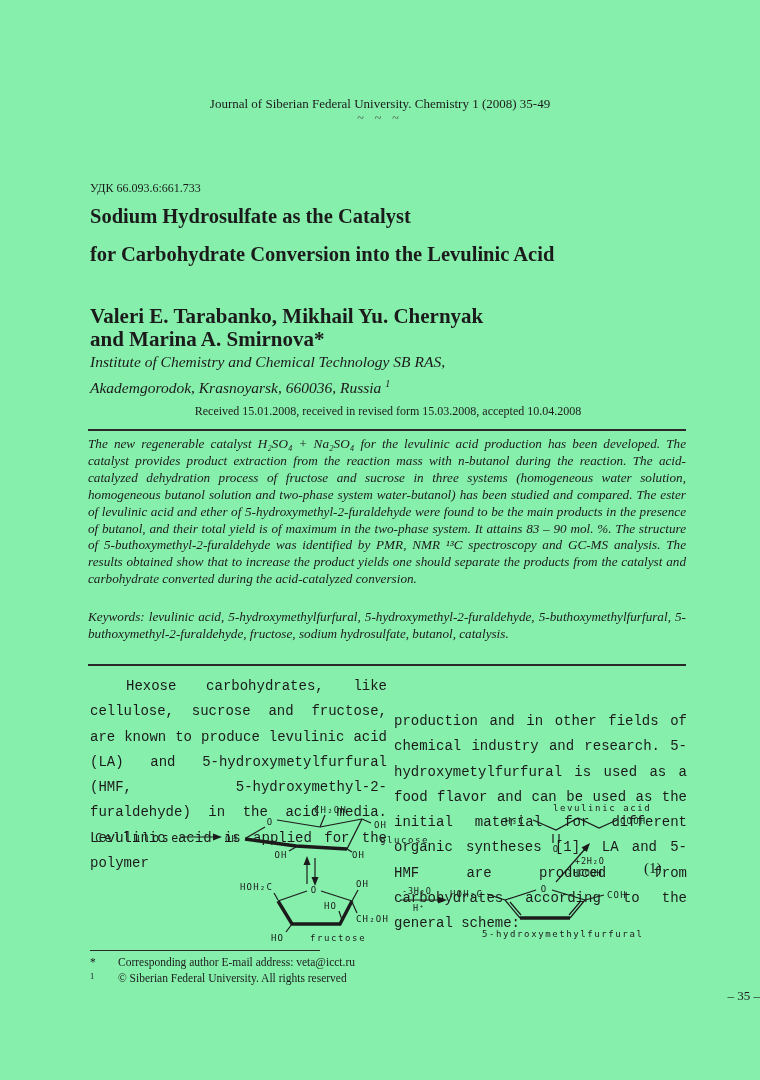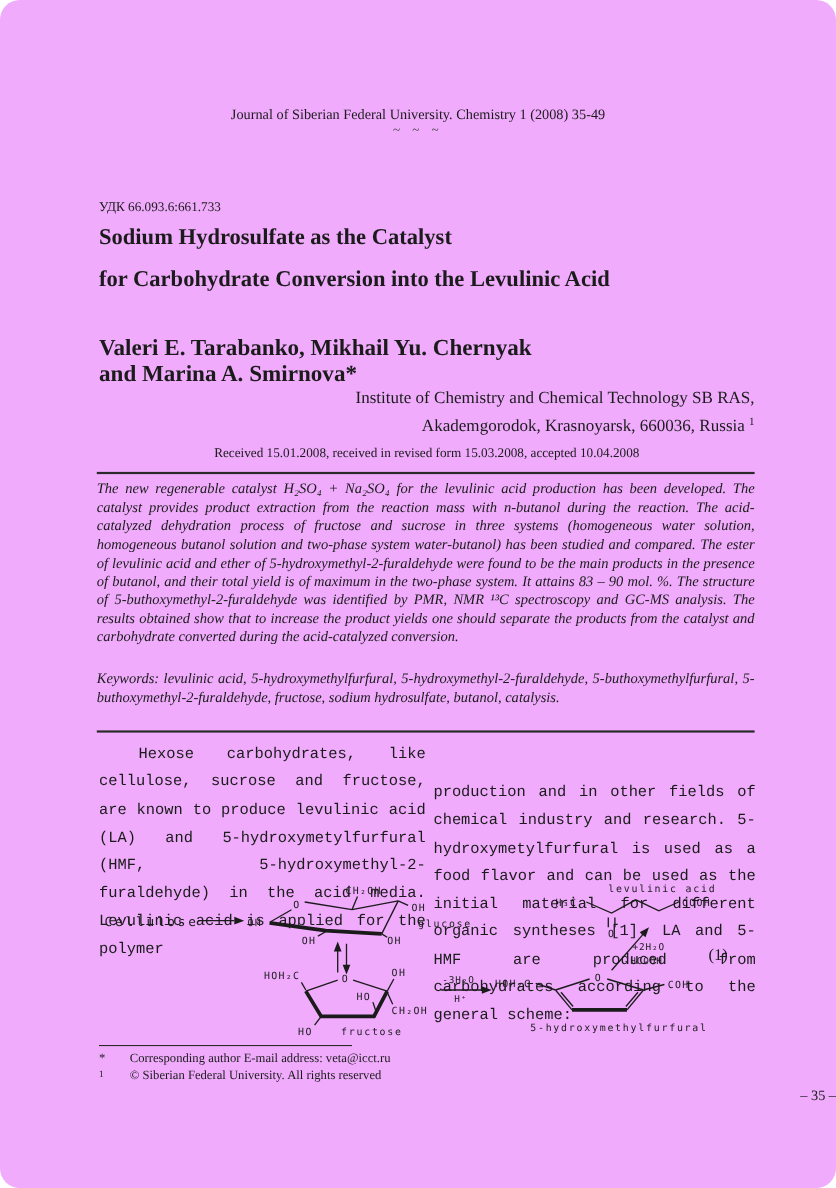--- a/index.html
+++ b/index.html
@@ -1,25 +1,25 @@
 <!DOCTYPE html>
 <html><head>
 <meta charset="utf-8">
 <style>
   html,body { margin:0; padding:0; background:#ffffff; }
   .page {
-    position:relative; width:760px; height:1080px; background:#f0abfc;
-    font-family:"Liberation Serif", serif; color:#1b1b1b; overflow:hidden;border-radius:18px;
+    position:relative; width:760px; height:1080px; background:#86efac;
+    font-family:"Liberation Serif", serif; color:#1b1b1b; overflow:hidden;
   }
   .header-line { position:absolute; top:96px; left:0; width:100%; text-align:center; font-size:13px; }
   .tildes { position:absolute; top:111px; left:0; width:100%; text-align:center; font-size:12px; letter-spacing:4px; color:#444; }
   .udk { position:absolute; top:163px; left:90px; font-size:12px;margin-top:18px; }
   .title { position:absolute; top:198px; left:90px; width:580px; font-size:20.5px; font-weight:bold; line-height:37.5px; }
   .authors { position:absolute; top:305px; left:90px; width:596px; text-align:left; font-weight:bold; font-size:21px; line-height:23px; }
-  .affiliation { position:absolute; top:351px; left:90px; width:596px; text-align:right; font-size:15.5px; line-height:22px; }
+  .affiliation { position:absolute; top:351px; left:90px; width:596px; text-align:left; font-style:italic; font-size:15.5px; line-height:22px; }
   .affiliation sup { font-size:10px; }
   .received { position:absolute; top:404px; left:90px; width:596px; text-align:center; font-size:12px; }
   .rule { position:absolute; left:88px; width:598px; border-top:2px solid #2a2a2a; height:0; }
   .rule-top { top:429px; }
   .rule-mid { top:664px; }
   .abstract { position:absolute; top:436px; left:88px; width:598px; font-style:italic; font-size:13.2px; line-height:16.9px; text-align:justify; }
   .keywords { position:absolute; top:609px; left:88px; width:598px; font-style:italic; font-size:13.2px; line-height:16.9px; text-align:justify; }
   .col { position:absolute; top:674px; font-size:14px; line-height:25.3px; text-align:justify;font-family:Liberation Mono, monospace; }
   .col-left  { left:90px;  width:297px; }
   .col-right { left:394px; width:293px;margin-top:35px; }

